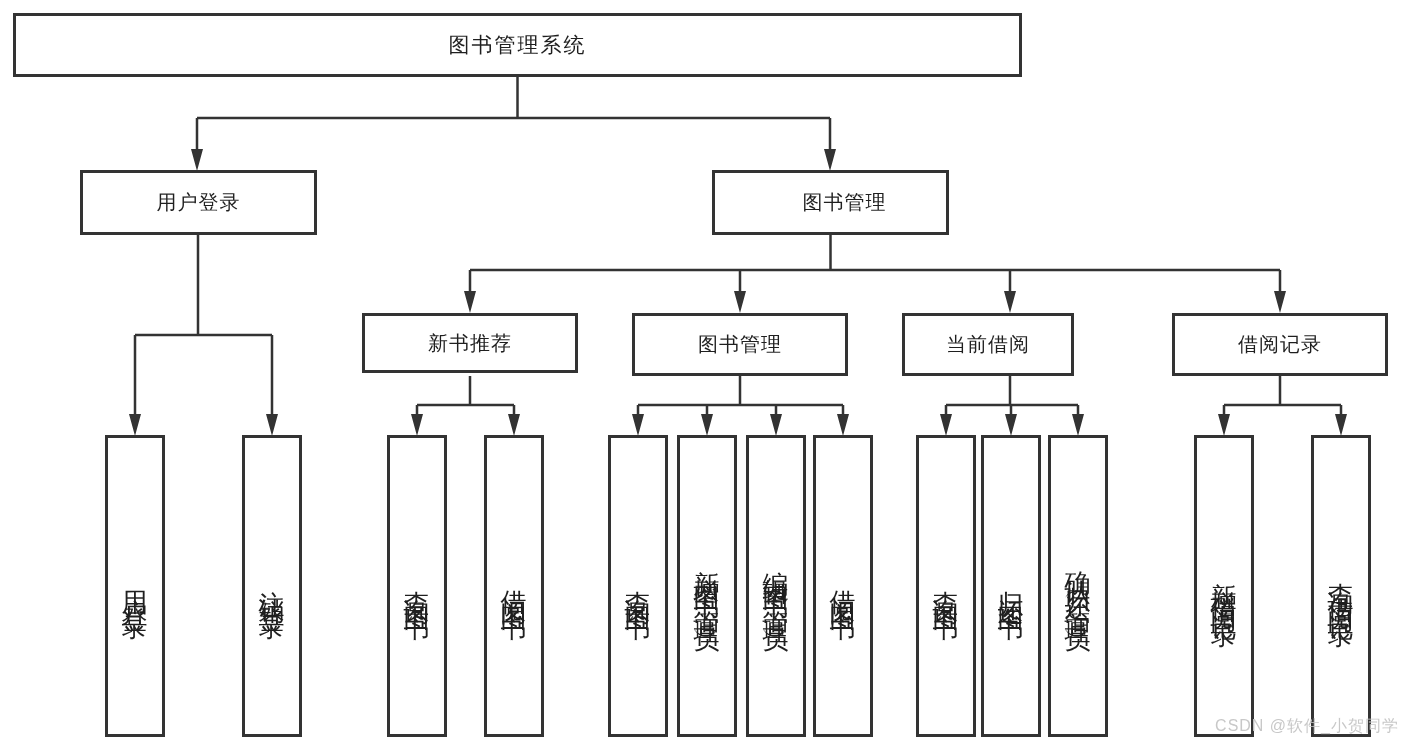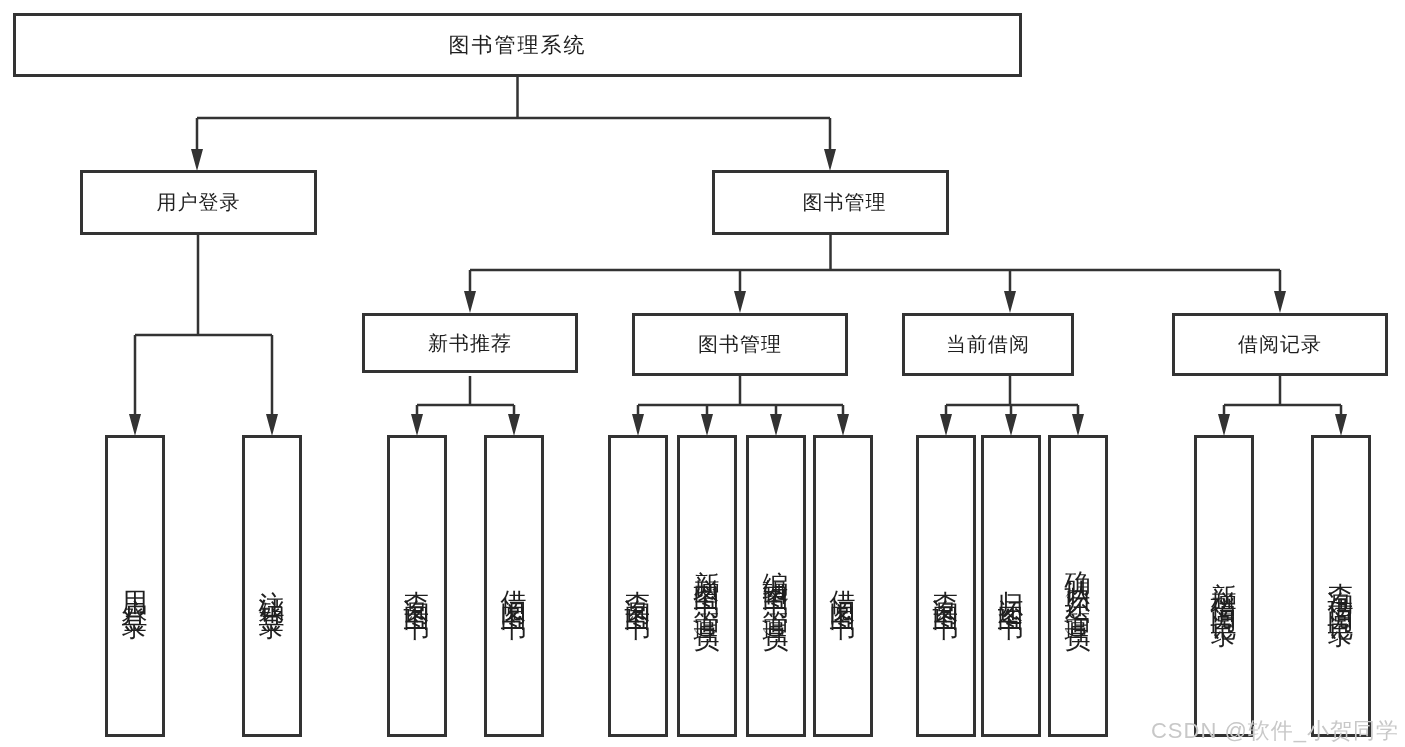--- a/index.html
+++ b/index.html
@@ -33,21 +33,21 @@
     text-orientation: mixed;
     font-size: 26px;
     line-height: 1;
     letter-spacing: 8px;
     white-space: nowrap;
   }
   .watermark {
     position: absolute;
     top: 716px;
     right: 6px;
-    font-size: 22px;
+    font-size: 16px;
     color: #c8c8c8;
     letter-spacing: 1px;
     z-index: 10;
   }
 </style>
 </head>
 <body>
 
 <div id="canvas">
 

